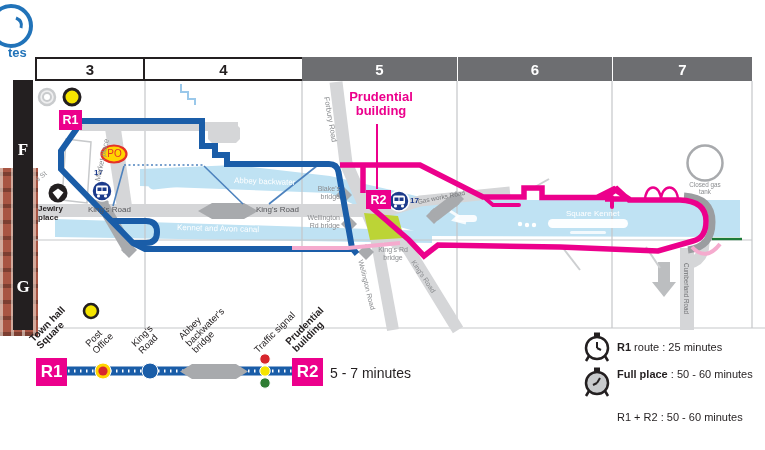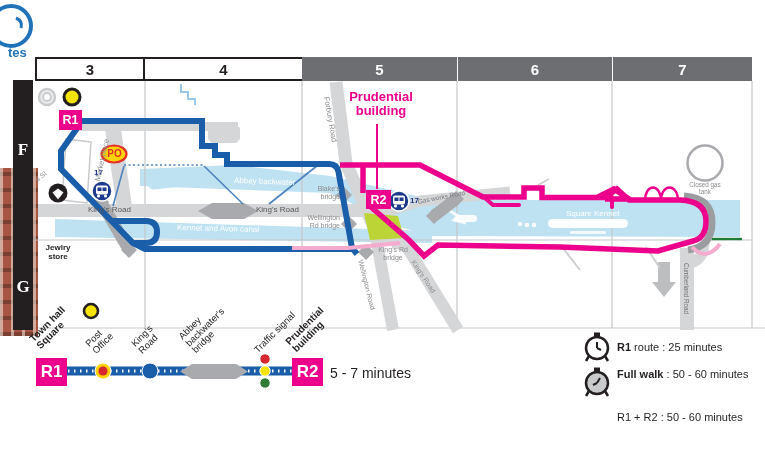--- a/index.html
+++ b/index.html
@@ -238,26 +238,26 @@
   <div id="logo-frag" class="abs">tes</div>
 
   <div id="youarehere">
     <div>You are</div>
     <div>here</div>
   </div>
   <div id="prudential" class="abs">
     <div>Prudential</div>
     <div>building</div>
   </div>
-  <div class="mlabel" style="left:104px;top:148px;width:21px;text-align:center;font-size:10px;font-weight:bold;color:#E53128;">PO</div>
+  <div class="mlabel" style="left:104px;top:148px;width:21px;text-align:center;font-size:10px;font-weight:normal;color:#E53128;">PO</div>
   <div class="mlabel navy" style="left:94px;top:168px;font-size:8px;">17</div>
   <div class="mlabel navy" style="left:410px;top:196px;font-size:8px;">17</div>
-  <div class="mlabel" style="left:38px;top:204px;width:40px;text-align:center;font-size:8px;font-weight:bold;line-height:9px;margin-top:39px;">
+  <div class="mlabel" style="left:38px;top:204px;width:40px;font-size:8px;font-weight:bold;line-height:9px;">
     <div>Jewlry</div>
-    <div>store</div>
+    <div>place</div>
   </div>
   <div class="mlabel grey" style="left:93px;top:180px;font-size:7.5px;transform:rotate(-78deg);transform-origin:0 0;">Market place</div>
   <div class="mlabel grey" style="left:34px;top:177px;font-size:7px;transform:rotate(-38deg);transform-origin:0 0;">s St</div>
   <div class="mlabel dgrey" style="left:88px;top:205px;font-size:8px;">King's Road</div>
   <div class="mlabel dgrey" style="left:256px;top:205px;font-size:8px;">King's Road</div>
   <div class="mlabel white" style="left:234px;top:177px;font-size:8px;transform:rotate(2deg);">Abbey backwater</div>
   <div class="mlabel white" style="left:177px;top:224px;font-size:8px;transform:rotate(1.5deg);">Kennet and Avon canal</div>
   <div class="mlabel white" style="left:566px;top:209px;font-size:8px;">Square Kennet</div>
   <div class="mlabel grey" style="left:331px;top:96px;font-size:7.5px;transform:rotate(80deg);transform-origin:0 0;">Forbury Road</div>
   <div class="mlabel" style="left:417px;top:198px;font-size:6.5px;color:#77787B;transform:rotate(-11deg);transform-origin:0 0;">Gas works Road</div>
@@ -309,17 +309,17 @@
   <div class="stoplabel b" style="left:298px;top:334px;">
     <div>Prudential</div>
     <div>building</div>
   </div>
   <div id="duration" class="abs">5 - 7 minutes</div>
 
   <div class="timeline" style="left:617px;top:341px;">
     <b>R1</b><span> route : 25 minutes</span>
   </div>
   <div class="timeline" style="left:617px;top:368px;">
-    <b>Full walk</b><span> : 50 - 60 minutes</span>
+    <b>Full place</b><span> : 50 - 60 minutes</span>
   </div>
   <div class="timeline" style="left:617px;top:382px;margin-top:29px;">R1 + R2  :  50 - 60 minutes</div>
 
 </div>
 
 </body></html>

